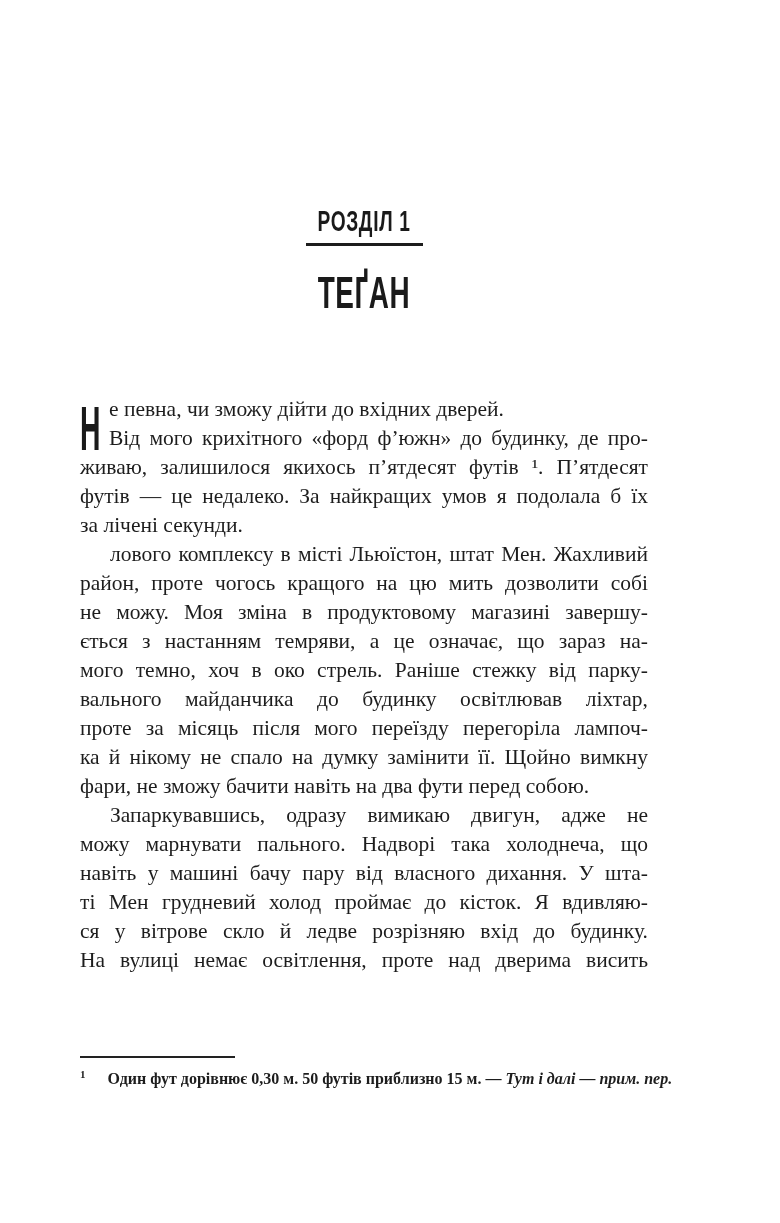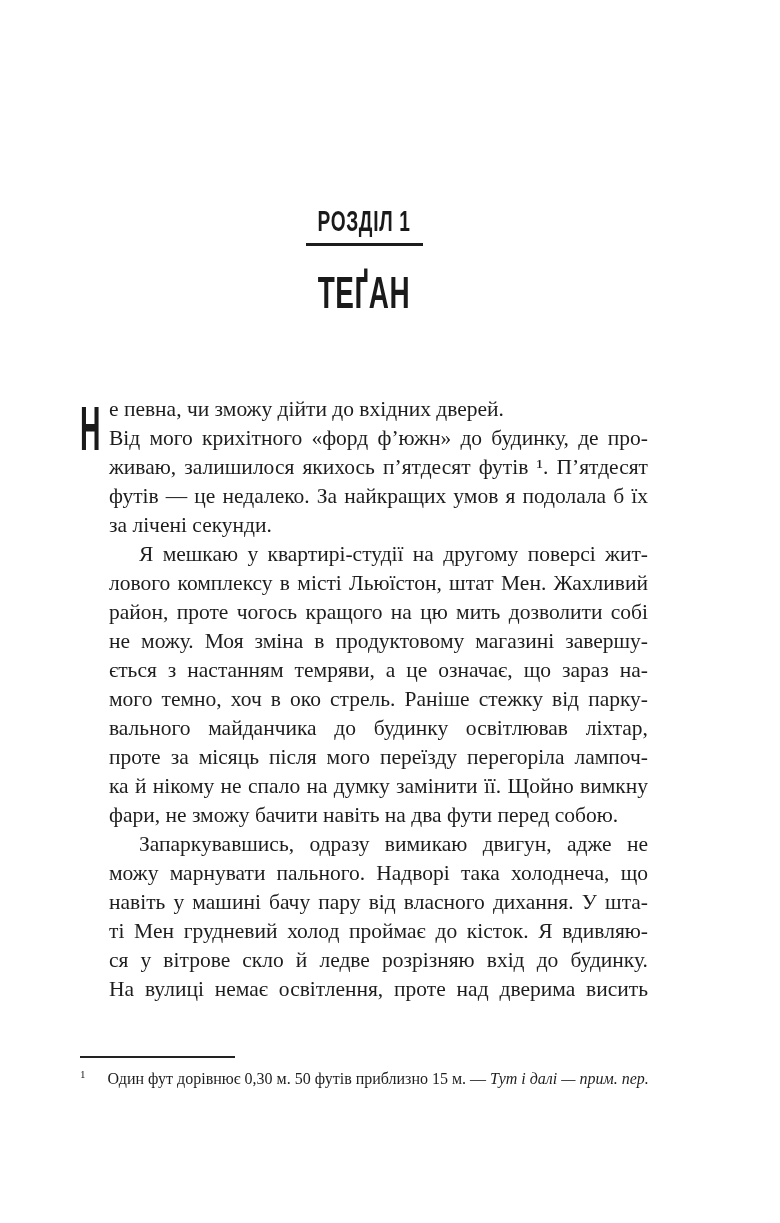--- a/index.html
+++ b/index.html
@@ -52,21 +52,20 @@
     top: 395px;
     width: 568px;
     font-size: 21.5px;
     line-height: 29px;
   }
   .para { margin: 0; }
   .line {
     text-align: justify;
     text-align-last: justify;
     white-space: nowrap;
-    margin-left: 29px;
   }
   .line.last { text-align-last: left; }
   .para.indent .line:first-child { text-indent: 30px; }
   
   .dropcap {
     float: left;
     width: 21px;
     height: 58px;
     margin-right: 8px;
     position: relative;
@@ -82,20 +81,21 @@
     color: #1a1a1a;
     transform: scaleX(0.45);
     transform-origin: 0 0;
   }
   
   .footnote {
     position: absolute;
     left: 80px;
     top: 1056px;
     width: 568px;
+    font-weight: bold;
   }
   .footnote-rule {
     width: 155px;
     height: 2px;
     background: #222222;
   }
   .footnote-line {
     margin-top: 6px;
     font-size: 16px;
     line-height: 20px;
@@ -125,21 +125,20 @@
     <div class="para">
         <div class="line last">е певна, чи зможу дійти до вхідних дверей.</div>
       </div>
     <div class="para">
         <div class="line">Від мого крихітного «форд ф’южн» до будинку, де про-</div>
         <div class="line">живаю, залишилося якихось п’ятдесят футів ¹. П’ятдесят</div>
         <div class="line">футів — це недалеко. За найкращих умов я подолала б їх</div>
         <div class="line last">за лічені секунди.</div>
       </div>
     <div class="para indent">
-        <div class="line">Я мешкаю у квартирі-студії на другому поверсі жит-</div>
         <div class="line">лового комплексу в місті Льюїстон, штат Мен. Жахливий</div>
         <div class="line">район, проте чогось кращого на цю мить дозволити собі</div>
         <div class="line">не можу. Моя зміна в продуктовому магазині завершу-</div>
         <div class="line">ється з настанням темряви, а це означає, що зараз на-</div>
         <div class="line">мого темно, хоч в око стрель. Раніше стежку від парку-</div>
         <div class="line">вального майданчика до будинку освітлював ліхтар,</div>
         <div class="line">проте за місяць після мого переїзду перегоріла лампоч-</div>
         <div class="line">ка й нікому не спало на думку замінити її. Щойно вимкну</div>
         <div class="line last">фари, не зможу бачити навіть на два фути перед собою.</div>
       </div>

